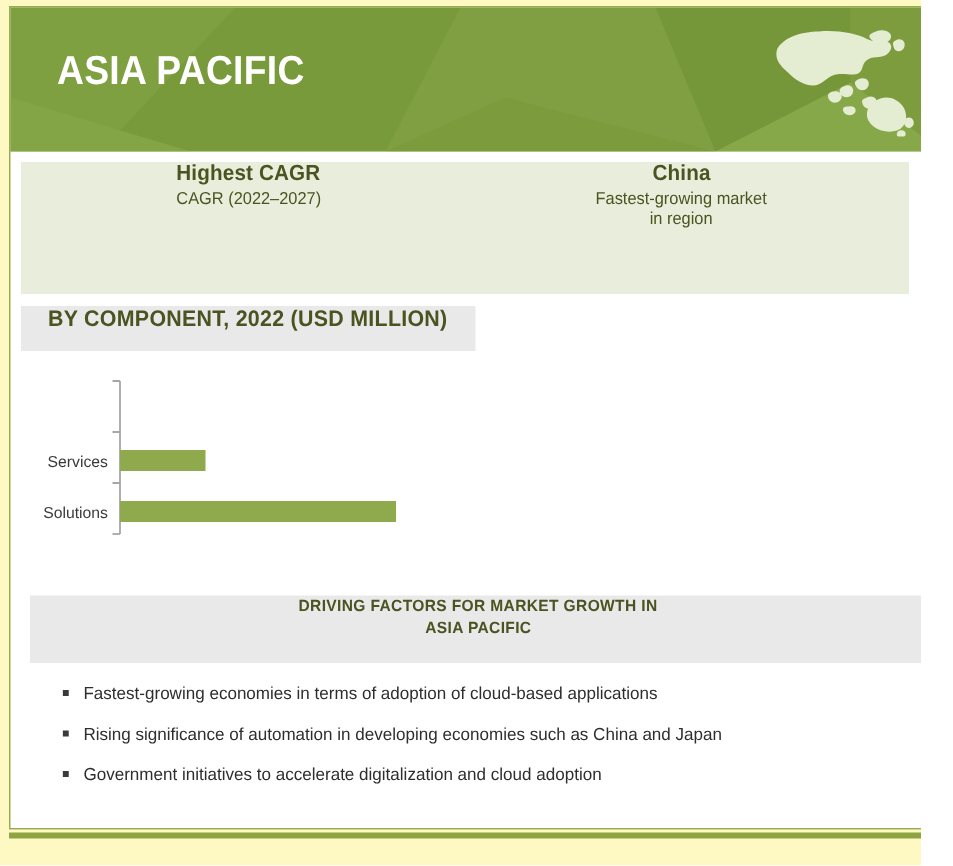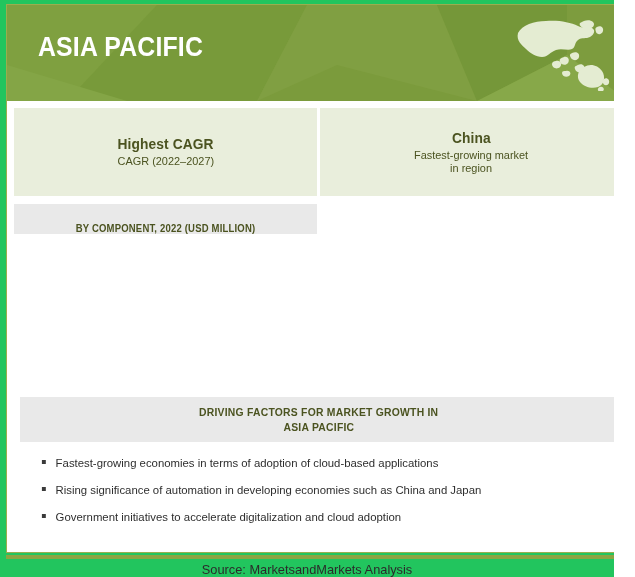--- a/index.html
+++ b/index.html
@@ -2,21 +2,21 @@
 <html><head>
 <meta charset="utf-8">
 <style>
   html,body{margin:0;padding:0;background:#ffffff;}
   body{
     width:635px;height:577px;
     font-family:"Liberation Sans", sans-serif;
     color:#333;
     -webkit-font-smoothing:antialiased;
   }
-  .canvas{position:relative;width:614px;height:577px;overflow:hidden;background:#22c55e;}
+  .canvas{position:relative;width:614px;height:577px;overflow:hidden;background:#fef9c3;}
 
   
   .card{
     position:absolute;left:6px;top:4px;width:623px;height:549px;
     border:1px solid #9aad4e;
     box-sizing:border-box;
     background:#fff;
   }
 
   
@@ -35,61 +35,61 @@
     white-space:nowrap;
   }
   .map-icon{position:absolute;right:16px;top:8px;width:108px;height:78px;}
 
   
   .cols{position:absolute;left:0;top:96px;width:100%;}
   .col{
     position:absolute;top:0;width:303px;
   }
   .col.left{left:7px;}
-  .col.right{left:313px;}
+  .col.right{left:296px;}
 
   .highlight{
     background:#e9eedc;
     height:88px;
-    display:flex;flex-direction:column;align-items:center;justify-content:center;
+    display:flex;flex-direction:column;align-items:center;justify-content:flex-start;
     text-align:center;
     margin-top:7px;
   }
   .hl-title{
     font-size:14.5px;font-weight:bold;color:#4b5320;
     letter-spacing:0.1px;margin-bottom:3px;
     transform:scaleX(0.95);
   }
   .hl-sub{
     font-size:11.5px;color:#4b5320;line-height:13px;
     transform:scaleX(0.95);
   }
 
   .bandhdr{
     background:#e9e9e9;
     height:30px;
-    display:flex;align-items:flex-end;justify-content:center;
-    font-size:10px;font-weight:bold;color:#4b5320;
+    display:flex;align-items:flex-start;justify-content:center;
+    font-size:15px;font-weight:bold;color:#4b5320;
     letter-spacing:0.2px;
     margin-top:8px;
     transform:none;
   }
   .bandhdr span{transform:scaleX(0.95);display:inline-block;}
 
   
   .chart{position:relative;height:130px;margin-top:12px;}
   .chart svg{display:block;}
 
   
   .drivers{
     position:absolute;left:13px;top:392px;width:597px;
   }
   .drivers-hdr{
     background:#e9e9e9;height:45px;
-    display:flex;flex-direction:column;align-items:center;justify-content:center;
+    display:flex;flex-direction:column;align-items:center;justify-content:flex-start;
     font-size:10.8px;font-weight:bold;color:#4b5320;
     letter-spacing:0.25px;line-height:15px;text-align:center;
   }
   .drivers-hdr span{display:block;transform:scaleX(0.96);}
   .bullets{margin:17px;padding:0;list-style:none;margin-top:14px;}
   .bullets li{
     position:relative;padding-left:19px;
     font-size:11.6px;color:#2e2e2e;line-height:14px;
     margin-bottom:13px;
     transform:scaleX(0.98);transform-origin:left center;
@@ -150,20 +150,36 @@
 
       <div class="col left">
         <div class="highlight">
           <div class="hl-title">Highest CAGR</div>
           <div class="hl-sub">CAGR (2022–2027)</div>
         </div>
         <div class="bandhdr">
           <span>BY COMPONENT, 2022 (USD MILLION)</span>
         </div>
 
+        <div class="chart">
+          <svg width="303" height="130" viewBox="0 0 303 130">
+
+            <line x1="66" y1="8" x2="66" y2="110" stroke="#a6a6a6" stroke-width="1.2"></line>
+            <line x1="61" y1="8" x2="66" y2="8" stroke="#a6a6a6" stroke-width="1.2"></line>
+            <line x1="61" y1="42" x2="66" y2="42" stroke="#a6a6a6" stroke-width="1.2"></line>
+            <line x1="61" y1="76" x2="66" y2="76" stroke="#a6a6a6" stroke-width="1.2"></line>
+            <line x1="61" y1="110" x2="66" y2="110" stroke="#a6a6a6" stroke-width="1.2"></line>
+
+            <rect x="66" y="54" width="57" height="14" fill="#8faa4c"></rect>
+            <rect x="66" y="88" width="184" height="14" fill="#8faa4c"></rect>
+
+            <text class="axis-label" x="58" y="65" text-anchor="end">Services</text>
+            <text class="axis-label" x="58" y="99" text-anchor="end">Solutions</text>
+          </svg>
+        </div>
       </div>
 
       <div class="col right">
         <div class="highlight">
           <div class="hl-title">China</div>
           <div class="hl-sub">Fastest-growing market</div>
           <div class="hl-sub">in region</div>
         </div>
 
       </div>
@@ -186,15 +202,14 @@
         <li>
           <span class="sq"></span>
           <span>Government initiatives to accelerate digitalization and cloud adoption</span>
         </li>
       </ul>
     </div>
 
   </div>
 
   <div class="rule"></div>
-  <div class="source">Source: MarketsandMarkets Analysis</div>
 
 </div>
 
 </body></html>

